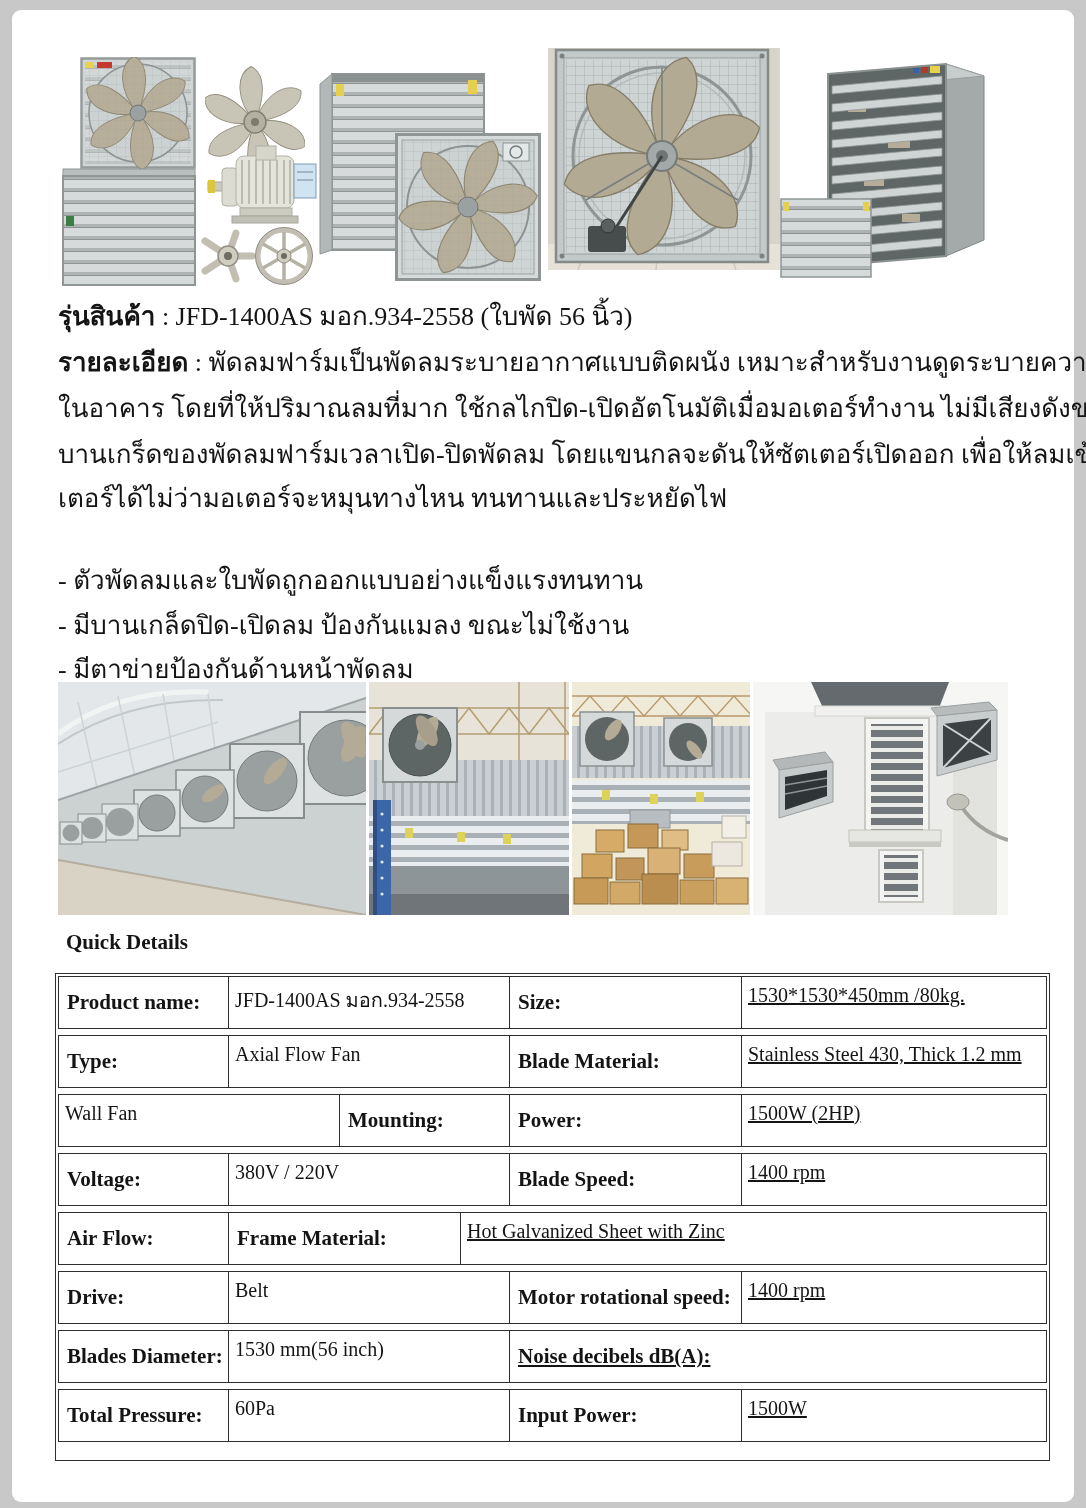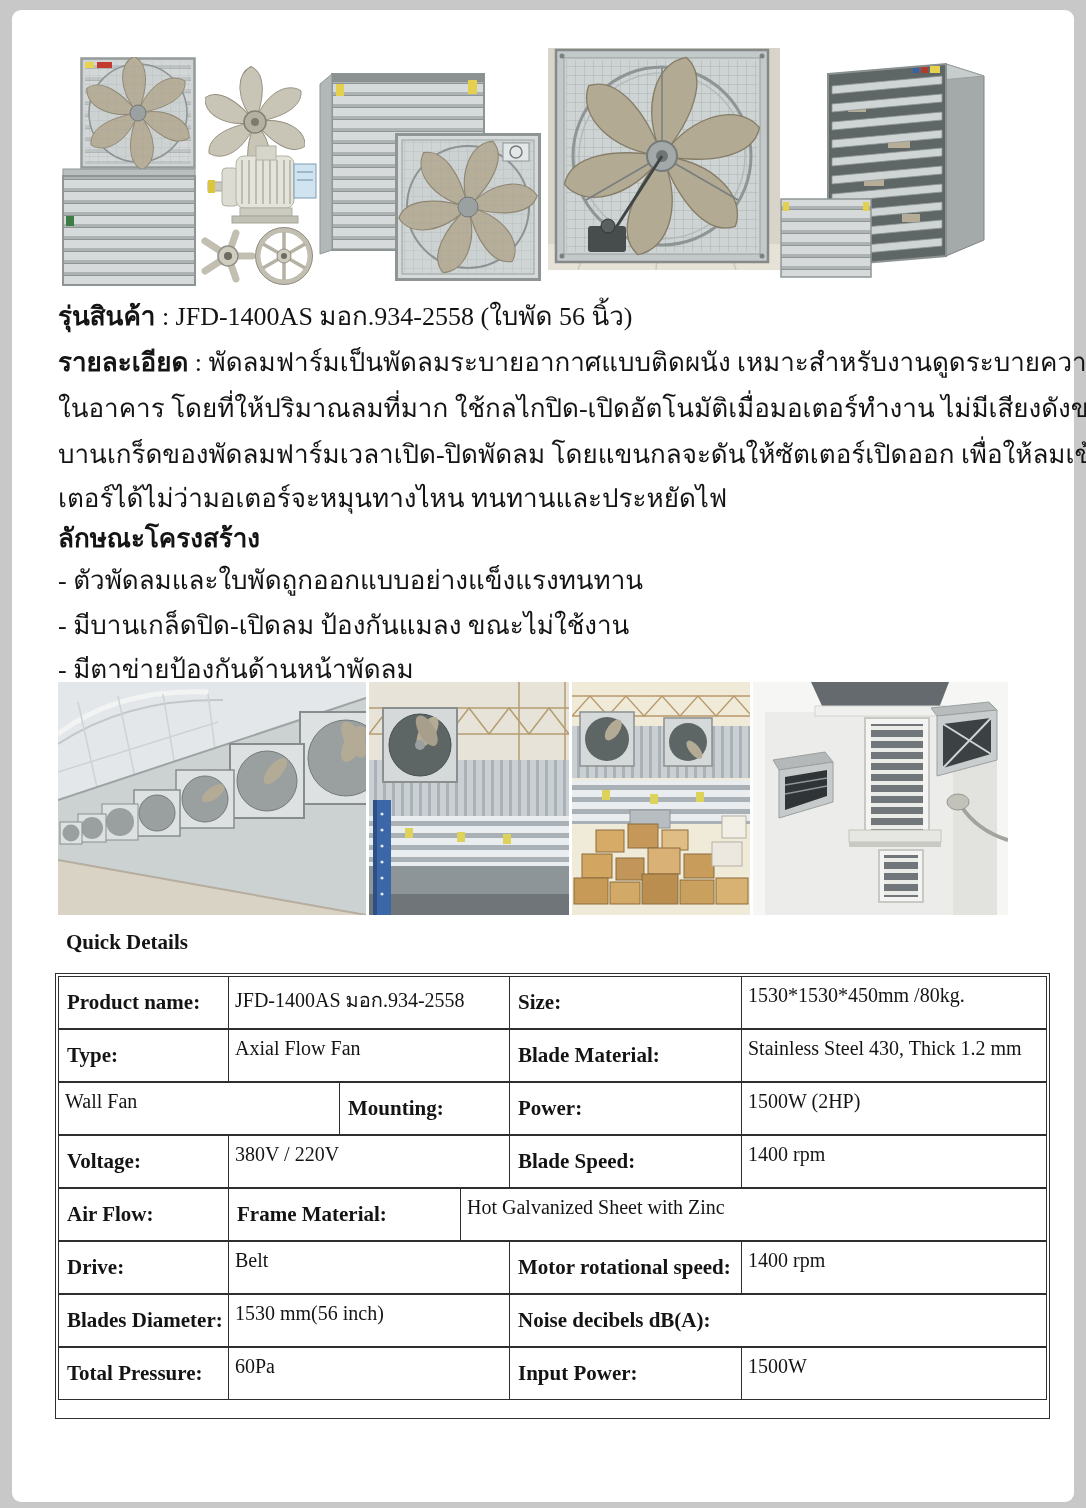--- a/index.html
+++ b/index.html
@@ -26,24 +26,24 @@
   .photo { height:233px; overflow:hidden; }
   .photo svg { display:block; width:100%; height:100%; }
 
   
   .qd-title { position:absolute; left:54px; top:920px; font-size:21px; font-weight:bold; }
 
   .spec-table {
     position:absolute; left:43px; top:963px; width:995px;
     border:1px solid #2e2e2e; padding:2px; box-sizing:border-box; background:#fff;
   }
-  .spec-row { display:flex; height:53px; border:1px solid #2e2e2e; margin-bottom:0; box-sizing:border-box; }
+  .spec-row { display:flex; height:53px; border:1px solid #2e2e2e; margin-bottom:6px; box-sizing:border-box; }
   .spec-row:last-child { margin-bottom:16px; }
   .cell { box-sizing:border-box; border-right:1px solid #2e2e2e; height:100%; overflow:hidden; }
-  .cell:last-child { border-right:none; }
+  .cell:last-child { border-right:none;text-decoration:underline; }
   .c1 { width:170px; } .c2 { width:281px; } .c3 { width:232px; } .c4 { flex:1; }
   .lab { font-weight:bold; font-size:21px; display:flex; align-items:center; padding-left:8px; }
   .val { font-size:20px; padding:7px 16px 0 6px; }
 </style>
 </head>
 <body>
 
 <svg width="0" height="0" style="position:absolute" aria-hidden="true">
   <defs>
     <pattern id="pLouv" width="12" height="12" patternUnits="userSpaceOnUse">
@@ -271,21 +271,20 @@
 
   <div class="t-line" style="top:290px">
     <span class="b">รุ่นสินค้า</span><span> : JFD-1400AS มอก.934-2558  (ใบพัด 56 นิ้ว)</span>
   </div>
   <div class="t-line" style="top:336px">
     <span class="b">รายละเอียด</span><span> : พัดลมฟาร์มเป็นพัดลมระบายอากาศแบบติดผนัง เหมาะสำหรับงานดูดระบายความร้อน, กลิ่น, ควัน</span>
   </div>
   <div class="t-line" style="top:382px">ในอาคาร โดยที่ให้ปริมาณลมที่มาก ใช้กลไกปิด-เปิดอัตโนมัติเมื่อมอเตอร์ทำงาน ไม่มีเสียงดังของชัตเตอร์หรือ</div>
   <div class="t-line" style="top:428px">บานเกร็ดของพัดลมฟาร์มเวลาเปิด-ปิดพัดลม โดยแขนกลจะดันให้ซัตเตอร์เปิดออก เพื่อให้ลมเข้า-ออกผ่านชัต</div>
   <div class="t-line" style="top:472px">เตอร์ได้ไม่ว่ามอเตอร์จะหมุนทางไหน ทนทานและประหยัดไฟ</div>
-  <div class="t-line b" style="top:512px">ลักษณะโครงสร้าง</div>
   <div class="t-line" style="top:554px">- ตัวพัดลมและใบพัดถูกออกแบบอย่างแข็งแรงทนทาน</div>
   <div class="t-line" style="top:643px">- มีตาข่ายป้องกันด้านหน้าพัดลม</div>
   <div class="t-line" style="top:599px">- มีบานเกล็ดปิด-เปิดลม ป้องกันแมลง ขณะไม่ใช้งาน</div>
 
   <div class="photo-strip">
 
     <div class="photo" style="width:308px">
       <svg viewBox="0 0 308 233" preserveAspectRatio="none">
         <rect width="308" height="233" fill="#e3e7e9"></rect>
         <path d="M0,52 Q60,6 150,10" stroke="#f2f4f4" stroke-width="5" fill="none"></path>

